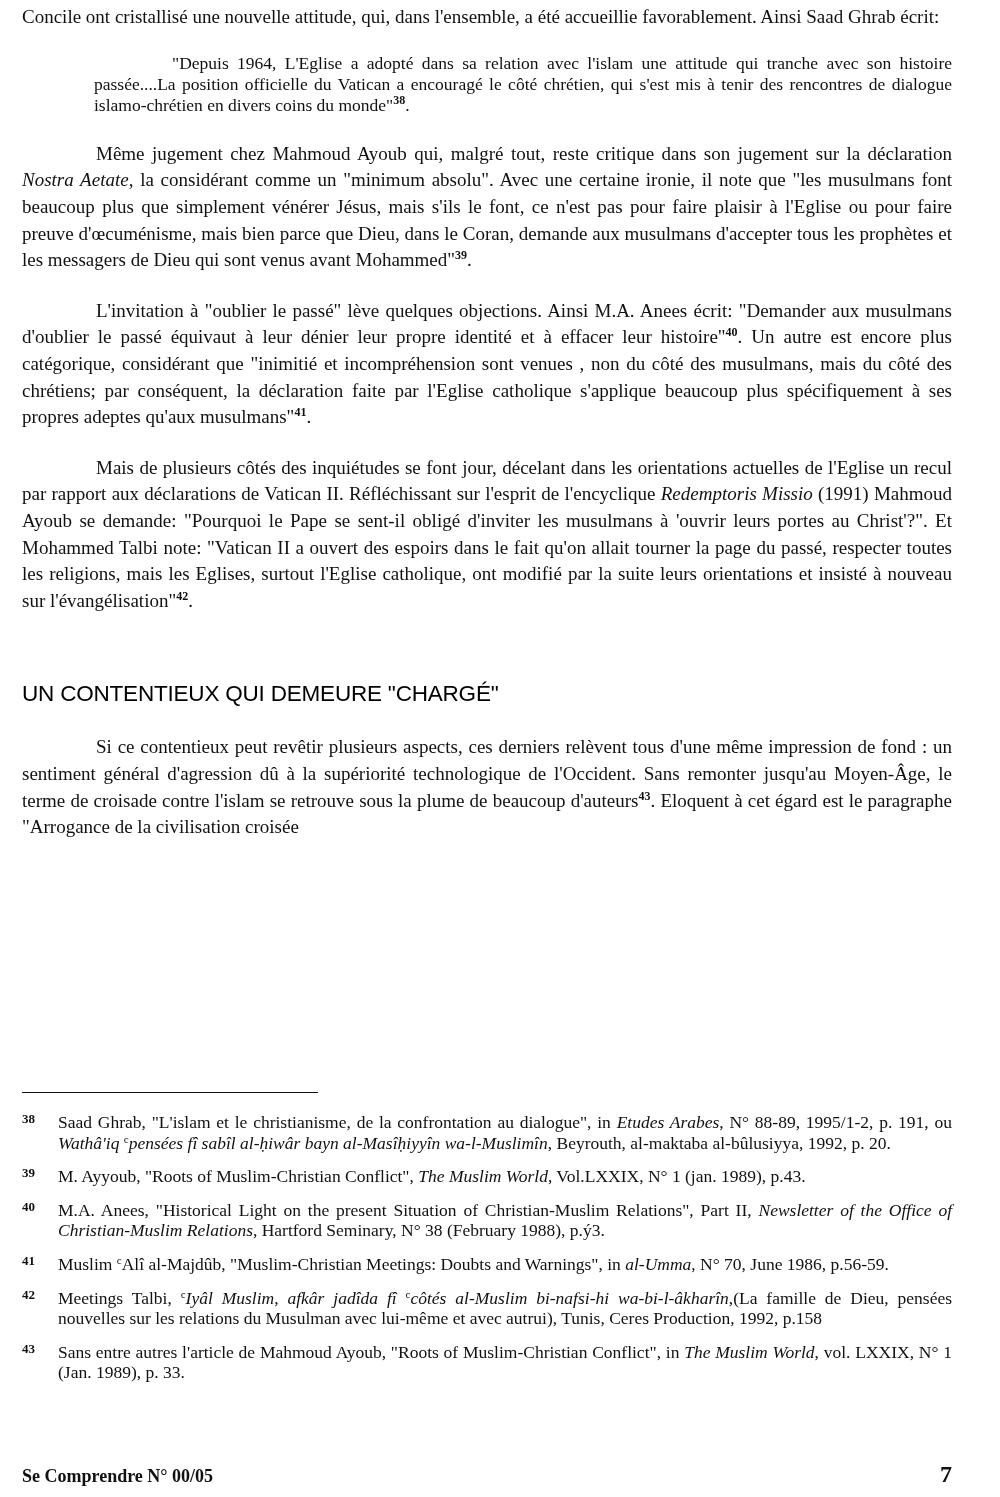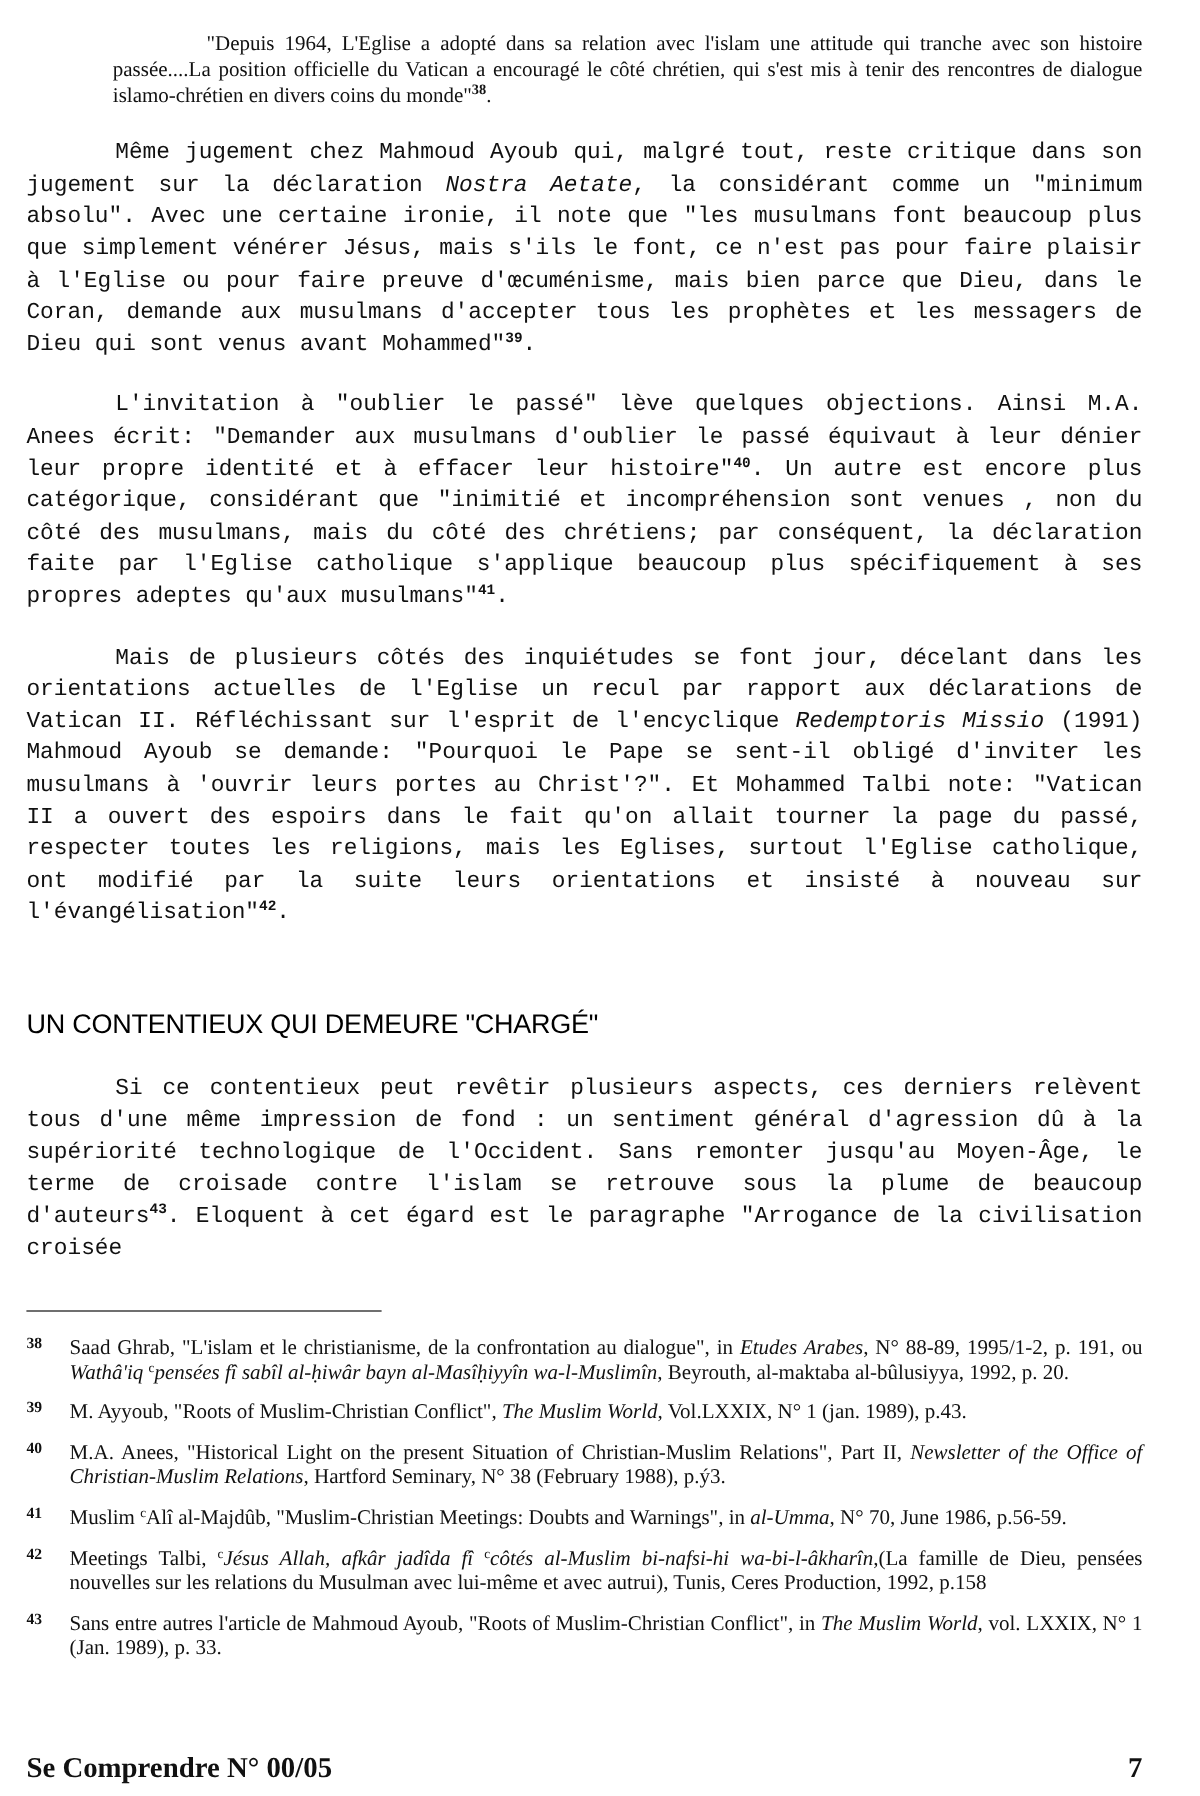--- a/index.html
+++ b/index.html
@@ -16,21 +16,21 @@
       left: 22px;
       top: 4px;
       width: 930px;
     }
     .p {
       font-size: 19px;
       line-height: 26.6px;
       text-align: justify;
       margin: 0;
     }
-    .indent { text-indent: 74px; font-family: Liberation Mono, monospace; }
+    .indent { text-indent: 74px; }
     .quote {
       margin: 22px 0 0 72px;
       font-size: 17.5px;
       line-height: 21.4px;
       text-align: justify;
     }
     .quote .first { text-indent: 78px; display: block; }
     .gap { height: 24px; }
     sup.fn {
       font-weight: bold;
@@ -90,28 +90,31 @@
       position: absolute;
       left: 22px;
       top: 1461px;
       width: 930px;
       display: flex;
       justify-content: space-between;
       align-items: baseline;
       font-family: "Liberation Serif", serif;
       font-weight: bold;
     }
-    .footer .journal { font-size: 24px; }
+    .footer .journal { font-size: 18px; }
     .footer .pageno { font-size: 24px; }
   </style>
 </head>
 <body>
 
 <div class="page">
 
+  <p class="p">
+    <span>Concile ont cristallisé une nouvelle attitude, qui, dans l'ensemble, a été accueillie favorablement. Ainsi Saad Ghrab écrit:</span>
+  </p>
 
   <p class="quote">
       <span class="first"><span>"Depuis 1964, L'Eglise a adopté dans sa relation avec l'islam une attitude qui tranche avec son histoire passée....La position officielle du Vatican a encouragé le côté chrétien, qui s'est mis à tenir des rencontres de dialogue islamo-chrétien en divers coins du monde"</span><sup class="fn">38</sup><span>.</span></span>
     </p>
 
   <div class="gap"></div>
 
   <p class="p indent"><span>Même jugement chez Mahmoud Ayoub qui, malgré tout, reste critique dans son jugement sur la déclaration </span><em>Nostra Aetate</em><span>, la considérant comme un "minimum absolu". Avec une certaine ironie, il note que "les musulmans font beaucoup plus que simplement vénérer Jésus, mais s'ils le font, ce n'est pas pour faire plaisir à l'Eglise ou pour faire preuve d'œcuménisme, mais bien parce que Dieu, dans le Coran, demande aux musulmans d'accepter tous les prophètes et les messagers de Dieu qui sont venus avant Mohammed"</span><sup class="fn">39</sup><span>.</span></p>
 
   <div class="gap"></div>
@@ -144,21 +147,21 @@
   <div class="fn-item">
     <span class="fn-num">40</span>
     <span class="fn-text"><span>M.A. Anees, "Historical Light on the present Situation of Christian-Muslim Relations", Part II, </span><em>Newsletter of the Office of Christian-Muslim Relations</em><span>, Hartford Seminary, N° 38 (February 1988), p.ý3.</span></span>
   </div>
   <div class="fn-item">
     <span class="fn-num">41</span>
     <span class="fn-text"><span>Muslim </span><span class="ayn">c</span><span>Alî al-Majdûb, "Muslim-Christian Meetings: Doubts and Warnings",  in </span><em>al-Umma</em><span>, N° 70, June 1986, p.56-59.</span></span>
   </div>
   <div class="fn-item">
     <span class="fn-num">42</span>
-    <span class="fn-text"><span>Meetings Talbi, </span><span class="ayn">c</span><em>Jésus Allah</em><span>, </span><em>afkâr jadîda fî </em><span class="ayn">c</span><em>côtés al-Muslim bi-nafsi-hi wa-bi-l-âkharîn</em><span>,(La famille de Dieu, pensées nouvelles sur les relations du Musulman avec lui-même et avec autrui), Tunis, Ceres Production, 1992, p.158</span></span>
+    <span class="fn-text"><span>Meetings Talbi, </span><span class="ayn">c</span><em>Iyâl Muslim</em><span>, </span><em>afkâr jadîda fî </em><span class="ayn">c</span><em>côtés al-Muslim bi-nafsi-hi wa-bi-l-âkharîn</em><span>,(La famille de Dieu, pensées nouvelles sur les relations du Musulman avec lui-même et avec autrui), Tunis, Ceres Production, 1992, p.158</span></span>
   </div>
   <div class="fn-item">
     <span class="fn-num">43</span>
     <span class="fn-text"><span>Sans entre autres l'article de Mahmoud Ayoub, "Roots of Muslim-Christian Conflict", in  </span><em>The Muslim World</em><span>, vol. LXXIX, N° 1 (Jan. 1989), p. 33.</span></span>
   </div>
 </div>
 
 <div class="footer">
   <span class="journal">Se Comprendre N° 00/05</span>
   <span class="pageno">7</span>

